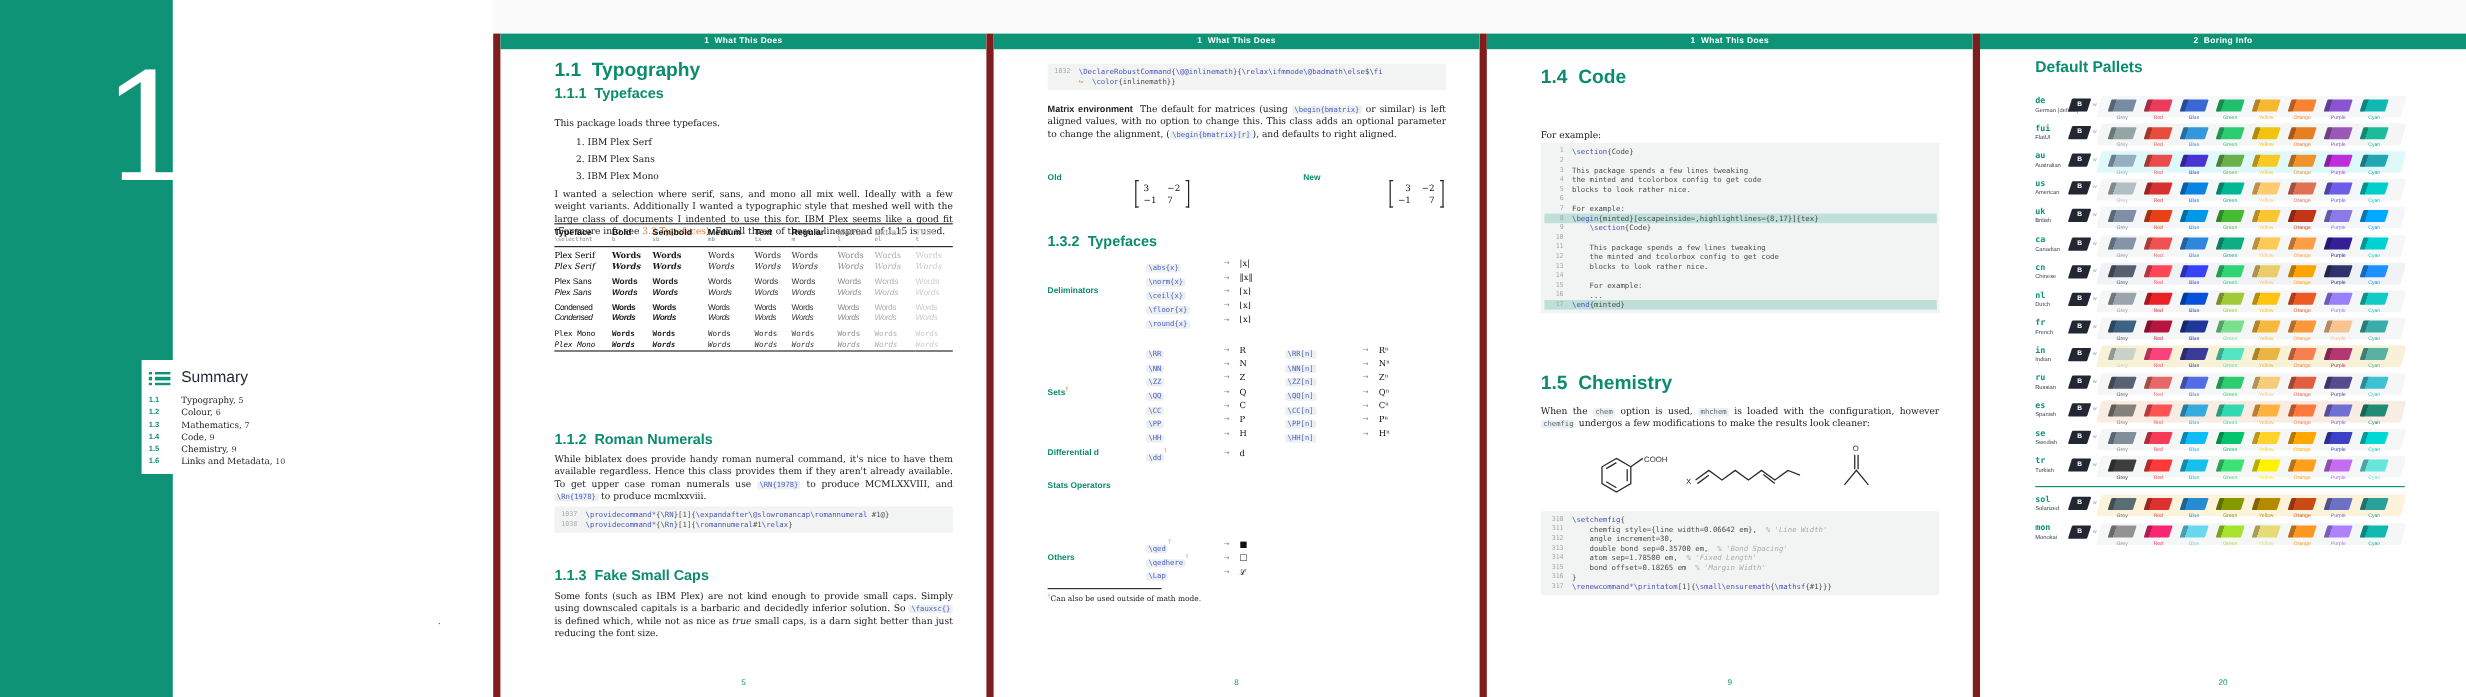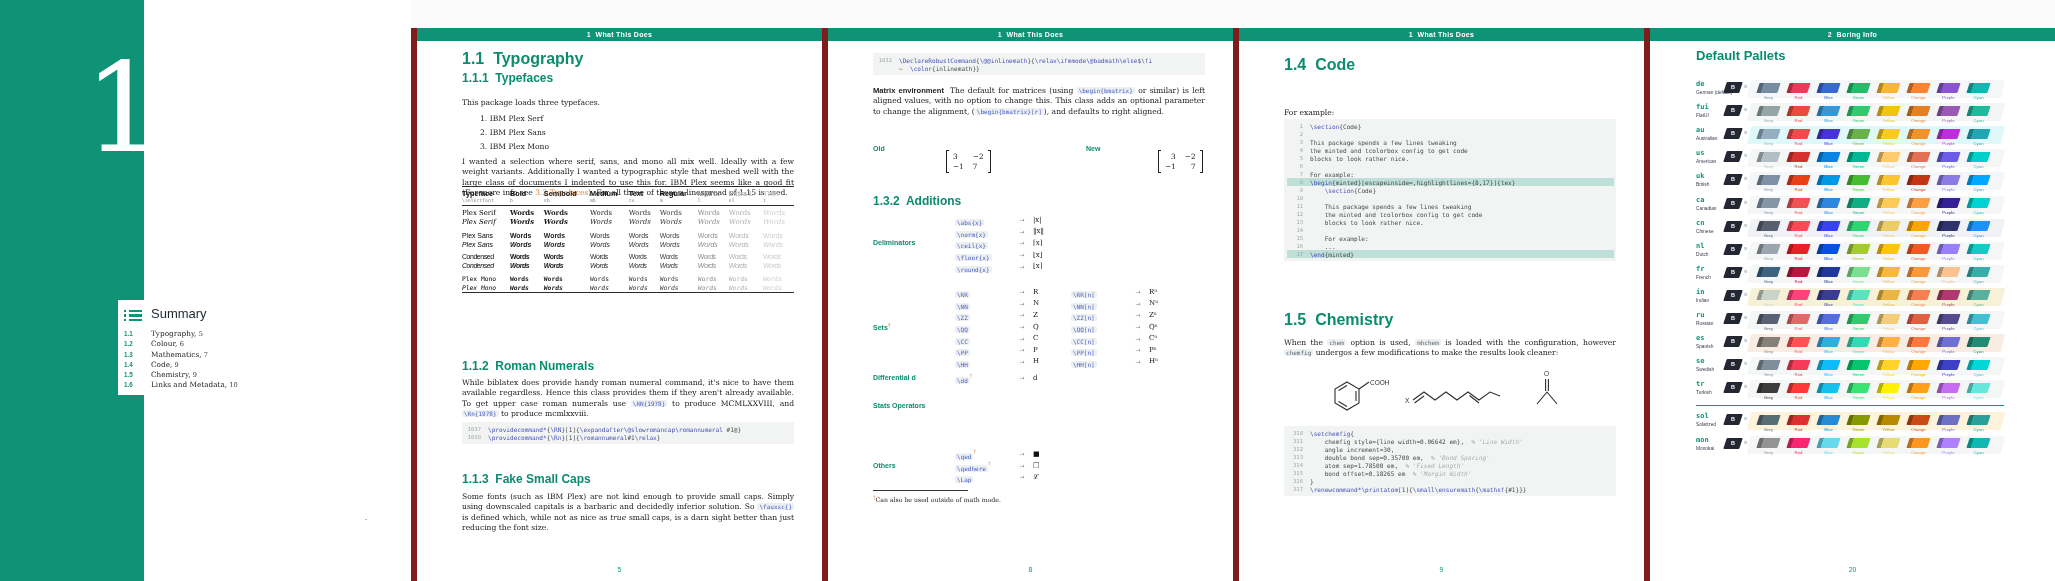--- a/index.html
+++ b/index.html
@@ -334,21 +334,21 @@
     <div class="mwrap" style="left:330px;top:122px">
       <div class="mbrk l"></div>
       <div class="mtable right" id="matrix-new">
           <span>3</span>
           <span>−2</span>
           <span>−1</span>
           <span>7</span>
         </div>
       <div class="mbrk r"></div>
     </div>
-    <h3 class="h3" style="left:45px;top:166px">1.3.2  Additions</h3>
+    <h3 class="h3" style="left:45px;top:166px">1.3.2  Typefaces</h3>
     <div id="additions">
         <div class="agroup" style="top: 186px;">
           <div class="agl">Deliminators</div>
           <div class="agrows">
             <div class="arow">
               <span class="ac"><span class="chip">\abs{x}</span></span>
               <span class="aa">→</span>
               <span class="ar">|x|</span>
             </div>
             <div class="arow">

